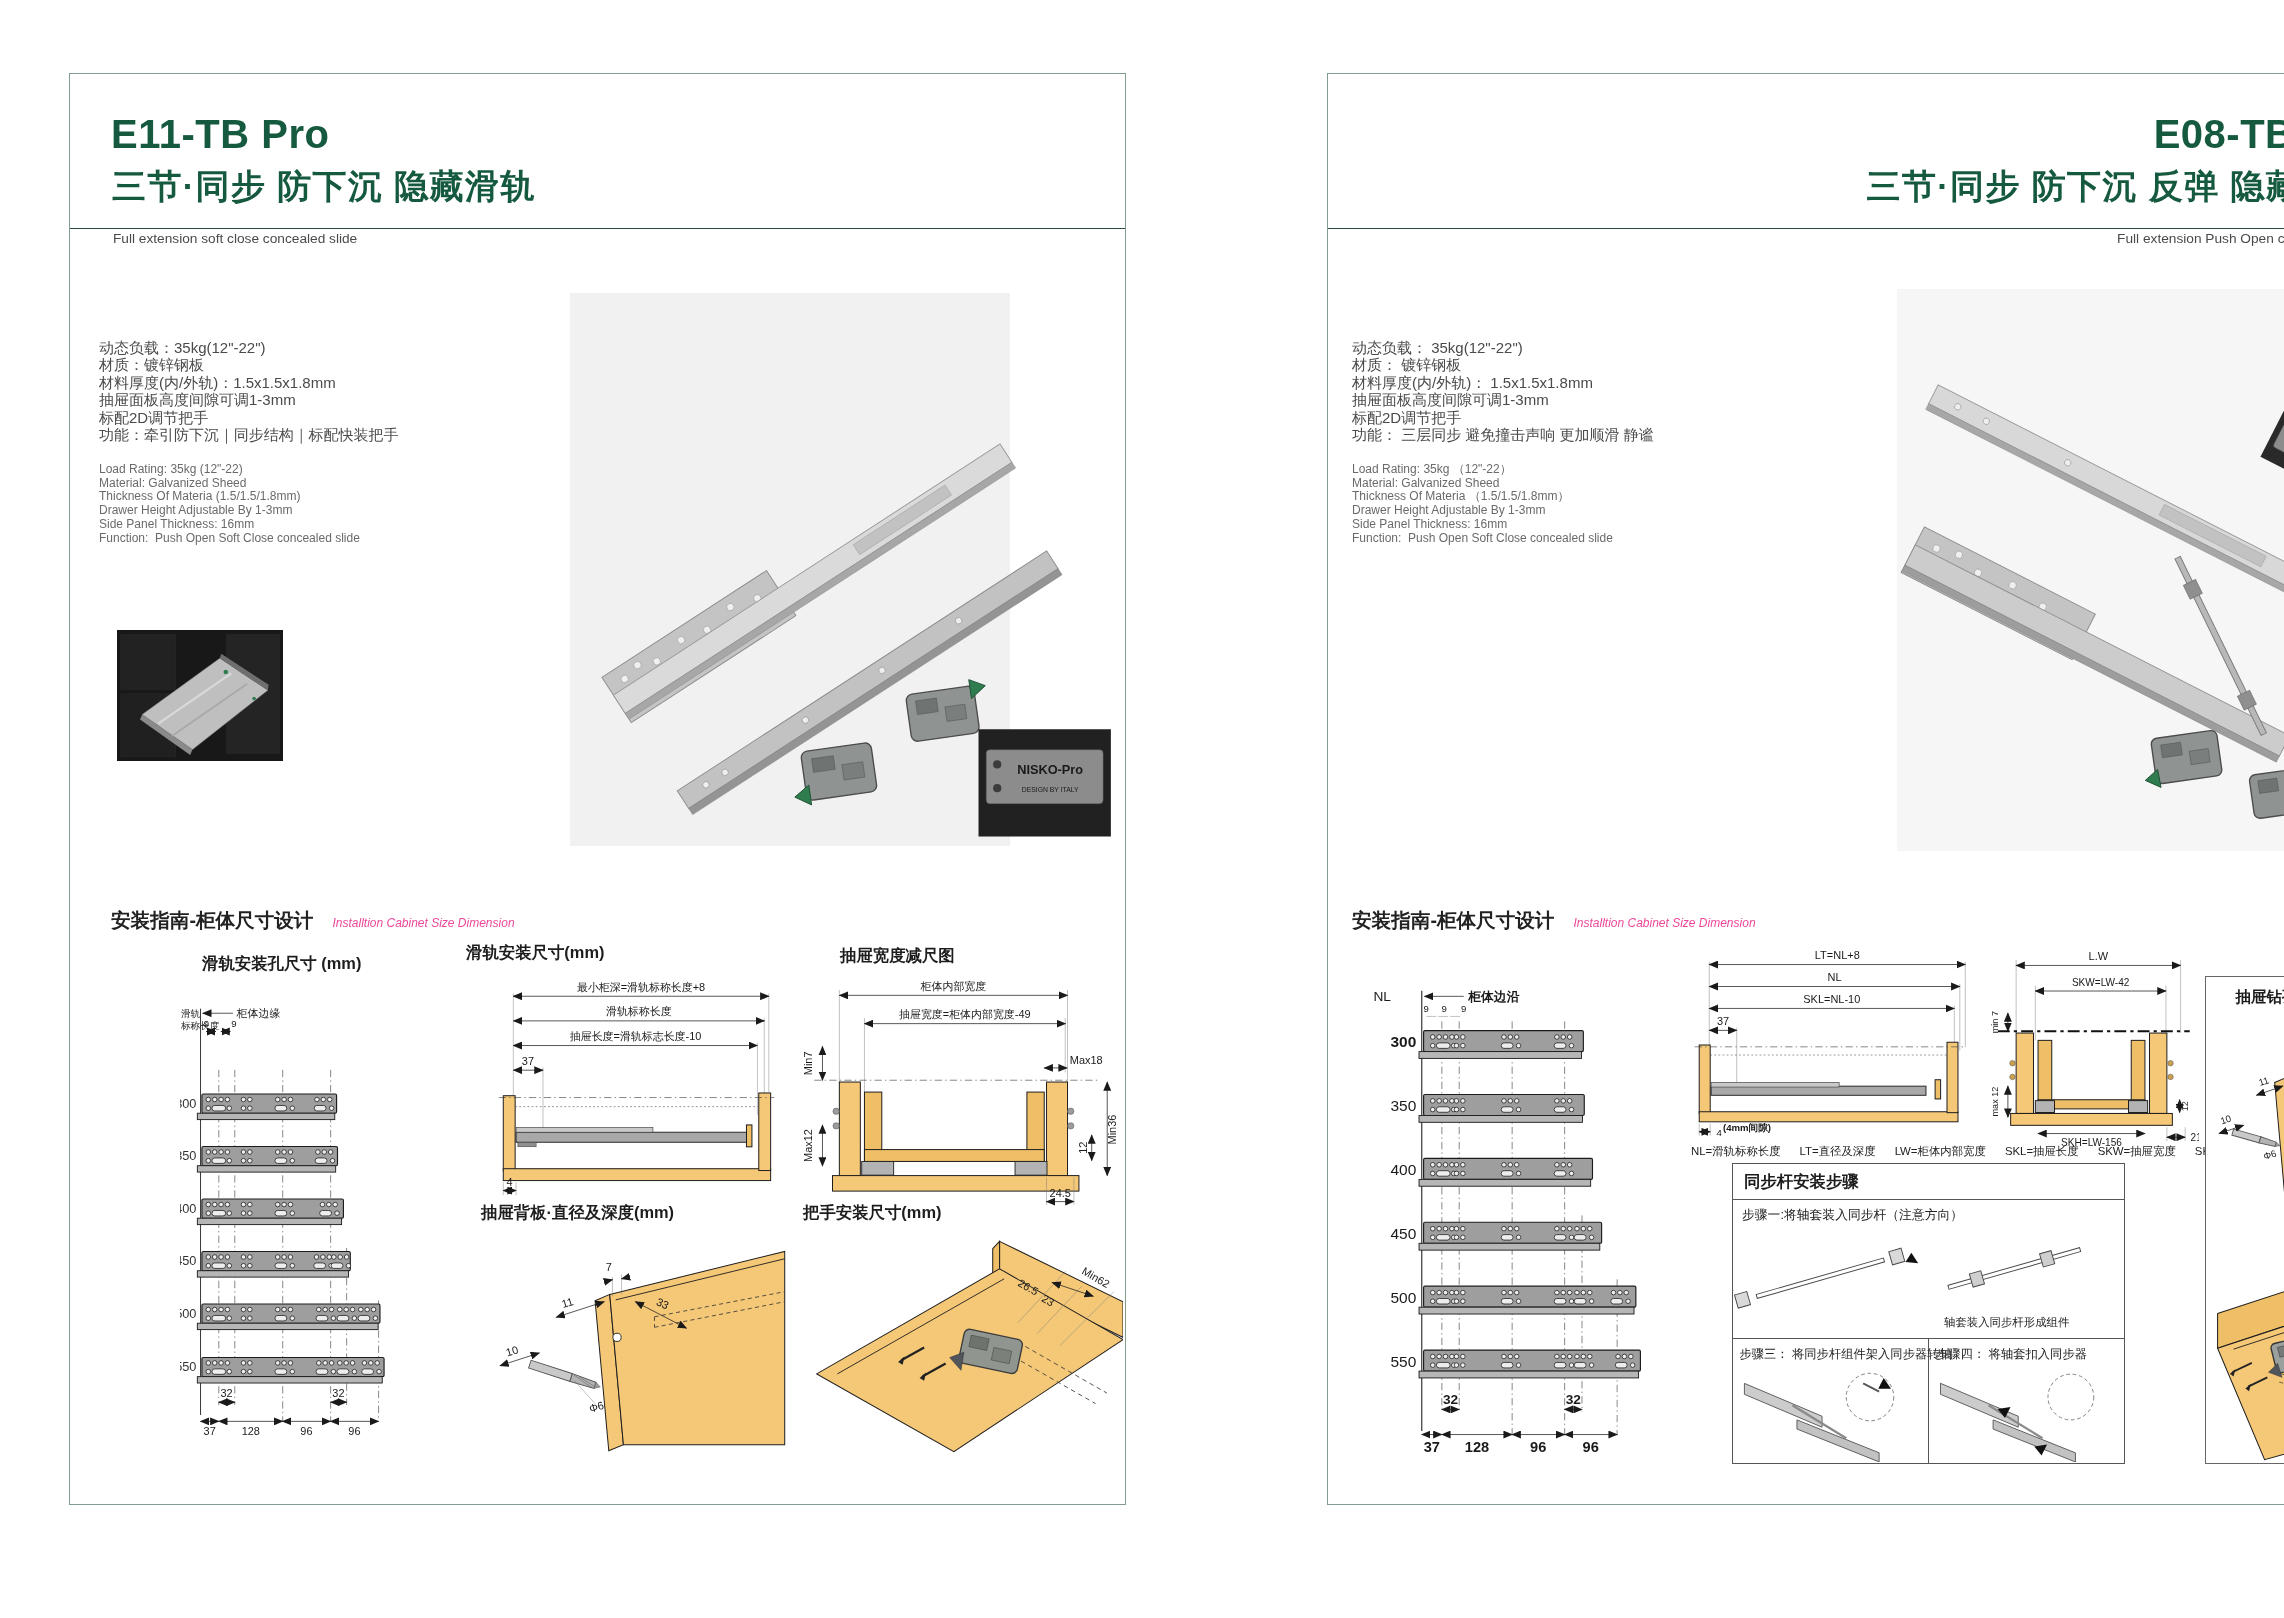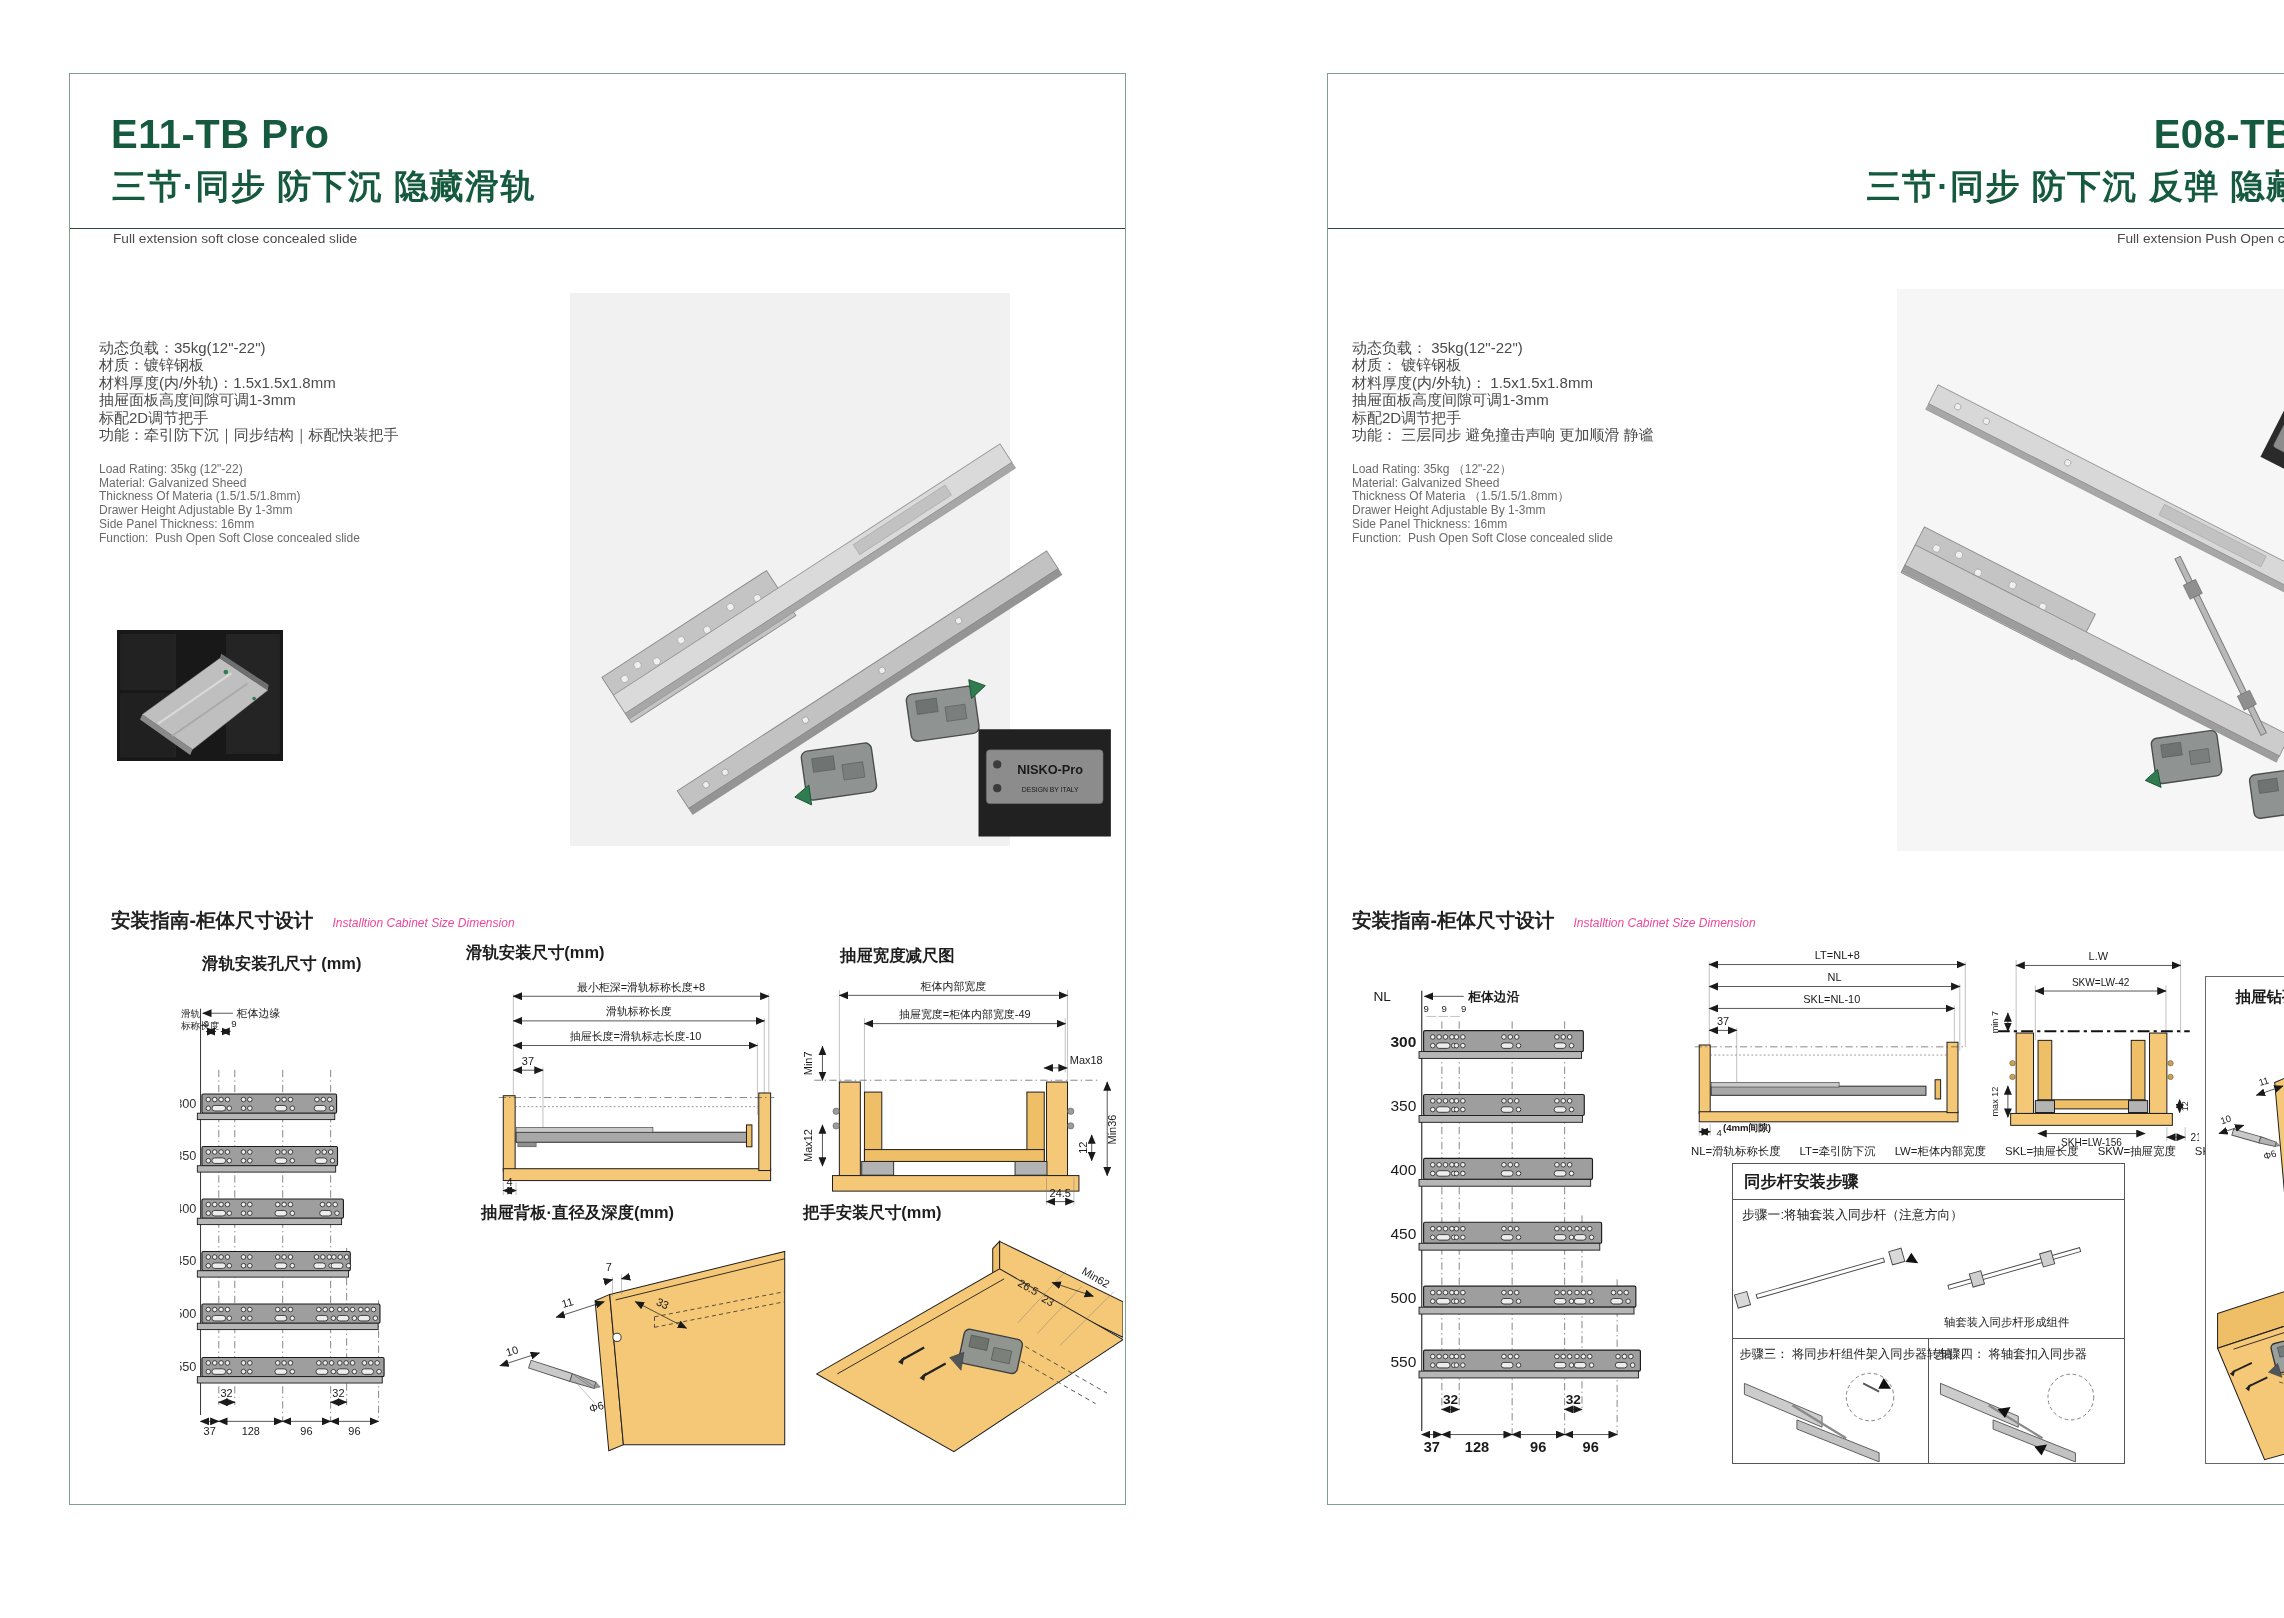--- a/index.html
+++ b/index.html
@@ -625,21 +625,21 @@
       <line class="ext" x1="400" y1="390" x2="400" y2="420"></line>
         <line class="ext" x1="440" y1="390" x2="440" y2="420"></line>
       <line class="dim" x1="400" y1="412" x2="440" y2="412" marker-start="url(#arr)" marker-end="url(#arr)"></line>
       <text x="452" y="420" font-size="22">21</text>
       <line class="dim" x1="118" y1="404" x2="352" y2="404" marker-start="url(#arr)" marker-end="url(#arr)"></line>
       <text x="235" y="432" text-anchor="middle" font-size="22">SKH=LW-156</text>
     </svg>
 
     <div class="abs legendrow" style="left:363px;top:1070px;">
       <span>NL=滑轨标称长度</span>
-      <span>LT=牵引防下沉</span>
+      <span>LT=直径及深度</span>
       <span>LW=柜体内部宽度</span>
       <span>SKL=抽屉长度</span>
       <span>SKW=抽屉宽度</span>
       <span>SKH=同步杆长度</span>
     </div>
 
     <div class="abs panel" style="left:404px;top:1089px;width:391px;height:299px;">
       <div class="abs" style="left:11px;top:7.3px;font-size:16.4px;font-weight:700;color:#1c1c1c;">同步杆安装步骤</div>
       <div class="abs" style="left:0;top:35px;width:100%;height:0.9px;background:#555;"></div>
       <div class="abs syncstep" style="left:9px;top:43px;">步骤一:将轴套装入同步杆（注意方向）</div>

